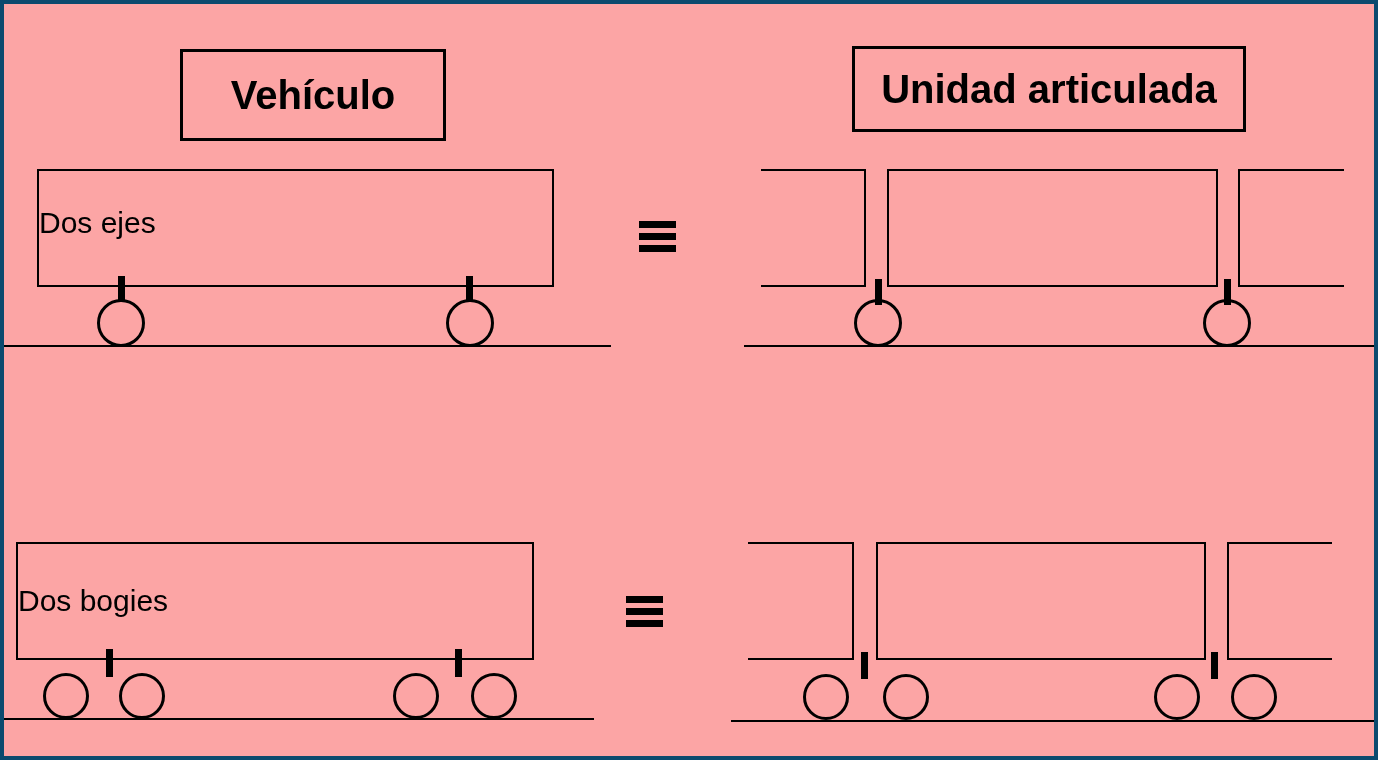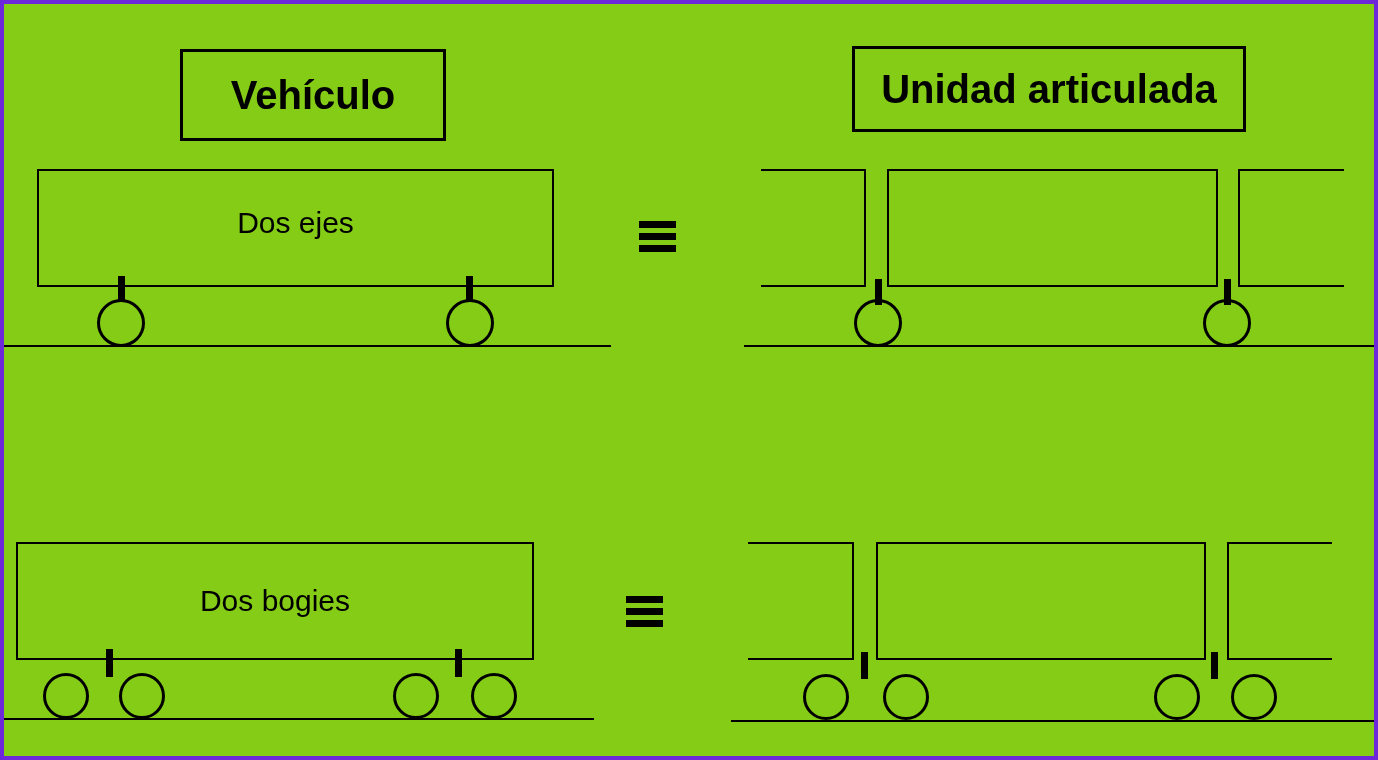--- a/index.html
+++ b/index.html
@@ -1,20 +1,20 @@
 <!DOCTYPE html>
 <html><head>
 <meta charset="utf-8">
 <style>
   html,body{margin:0;padding:0;background:#e8e8e8;}
   .canvas{
     position:relative;
     width:1378px;height:760px;
-    background:#84cc16;
-    border:4px solid #6d28d9;
+    background:#fca5a5;
+    border:4px solid #0c4a6e;
     box-sizing:border-box;
     overflow:hidden;
     font-family:"Liberation Sans", sans-serif;
     color:#000;
   }
   
   .tbox{
     position:absolute;
     border:3px solid #000;
     box-sizing:border-box;
@@ -25,21 +25,21 @@
     font-weight:700;
     font-size:40px;
     letter-spacing:0px;
     white-space:nowrap;
   }
   
   .body-box{
     position:absolute;
     border:2px solid #000;
     box-sizing:border-box;
-    display:flex;align-items:center;justify-content:center;
+    display:flex;align-items:center;
     background:transparent;
   }
   .body-label{
     font-size:30px;
     font-weight:400;
     white-space:nowrap;
     transform:translateY(-5px);
   }
   
   .stub{

